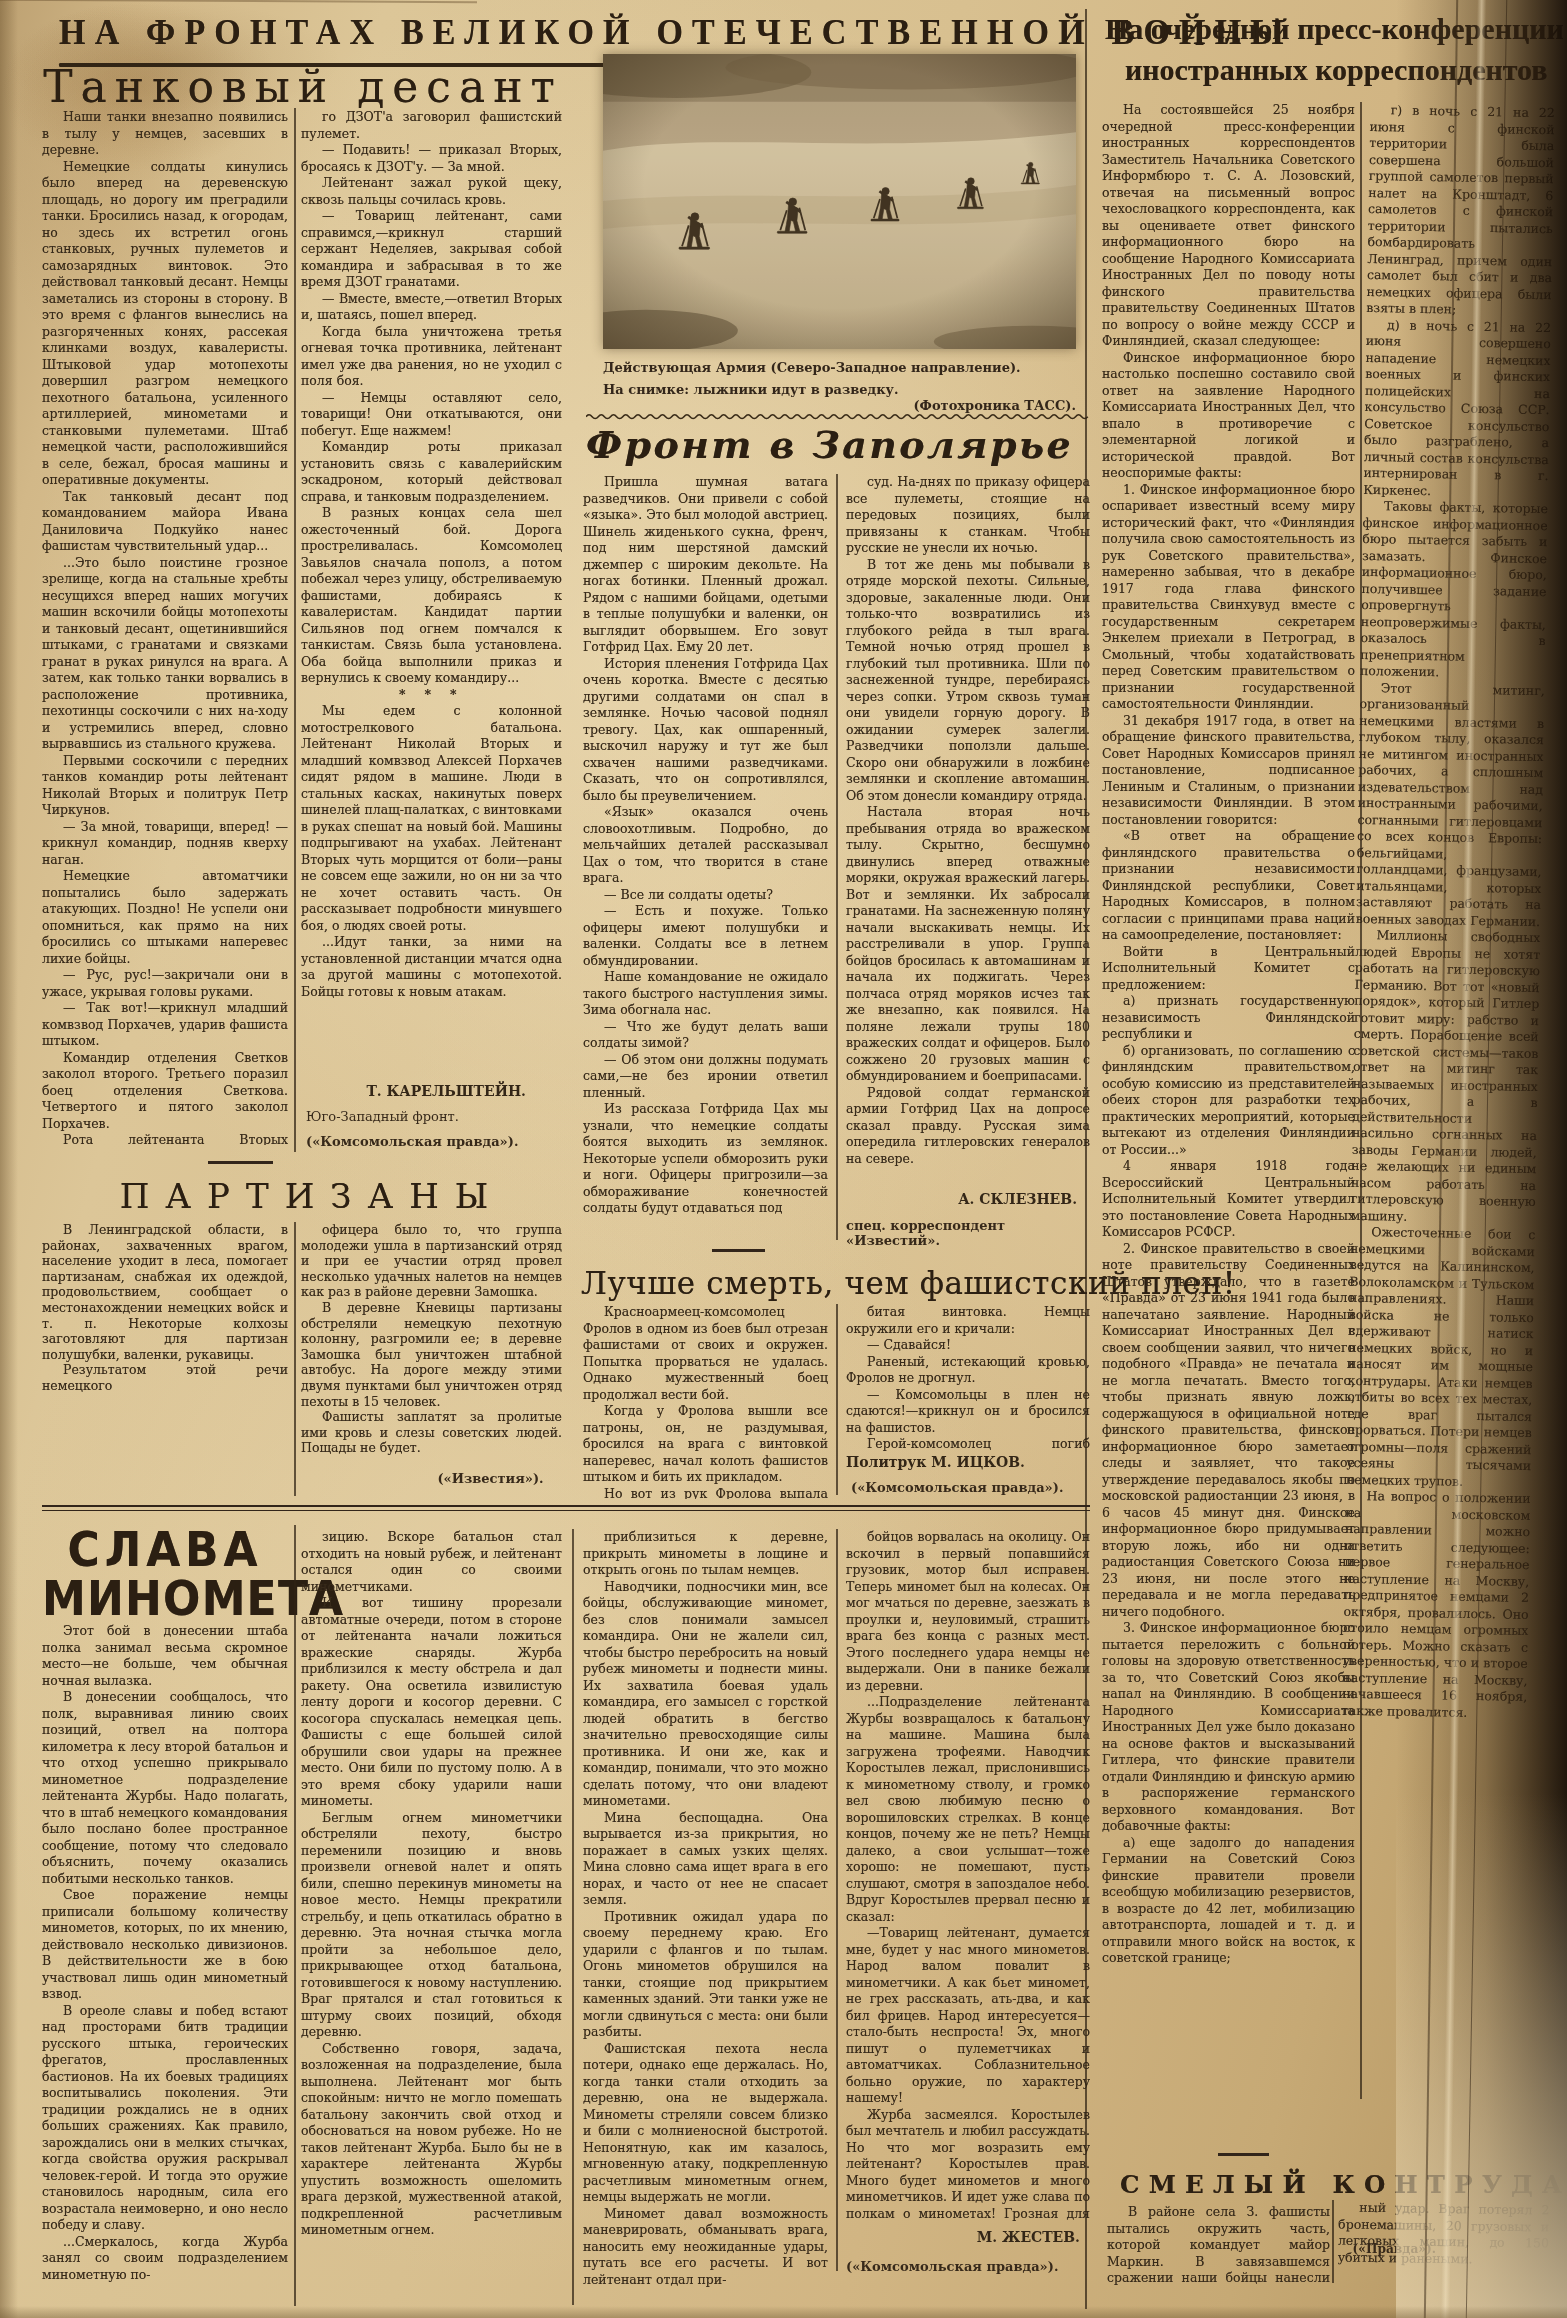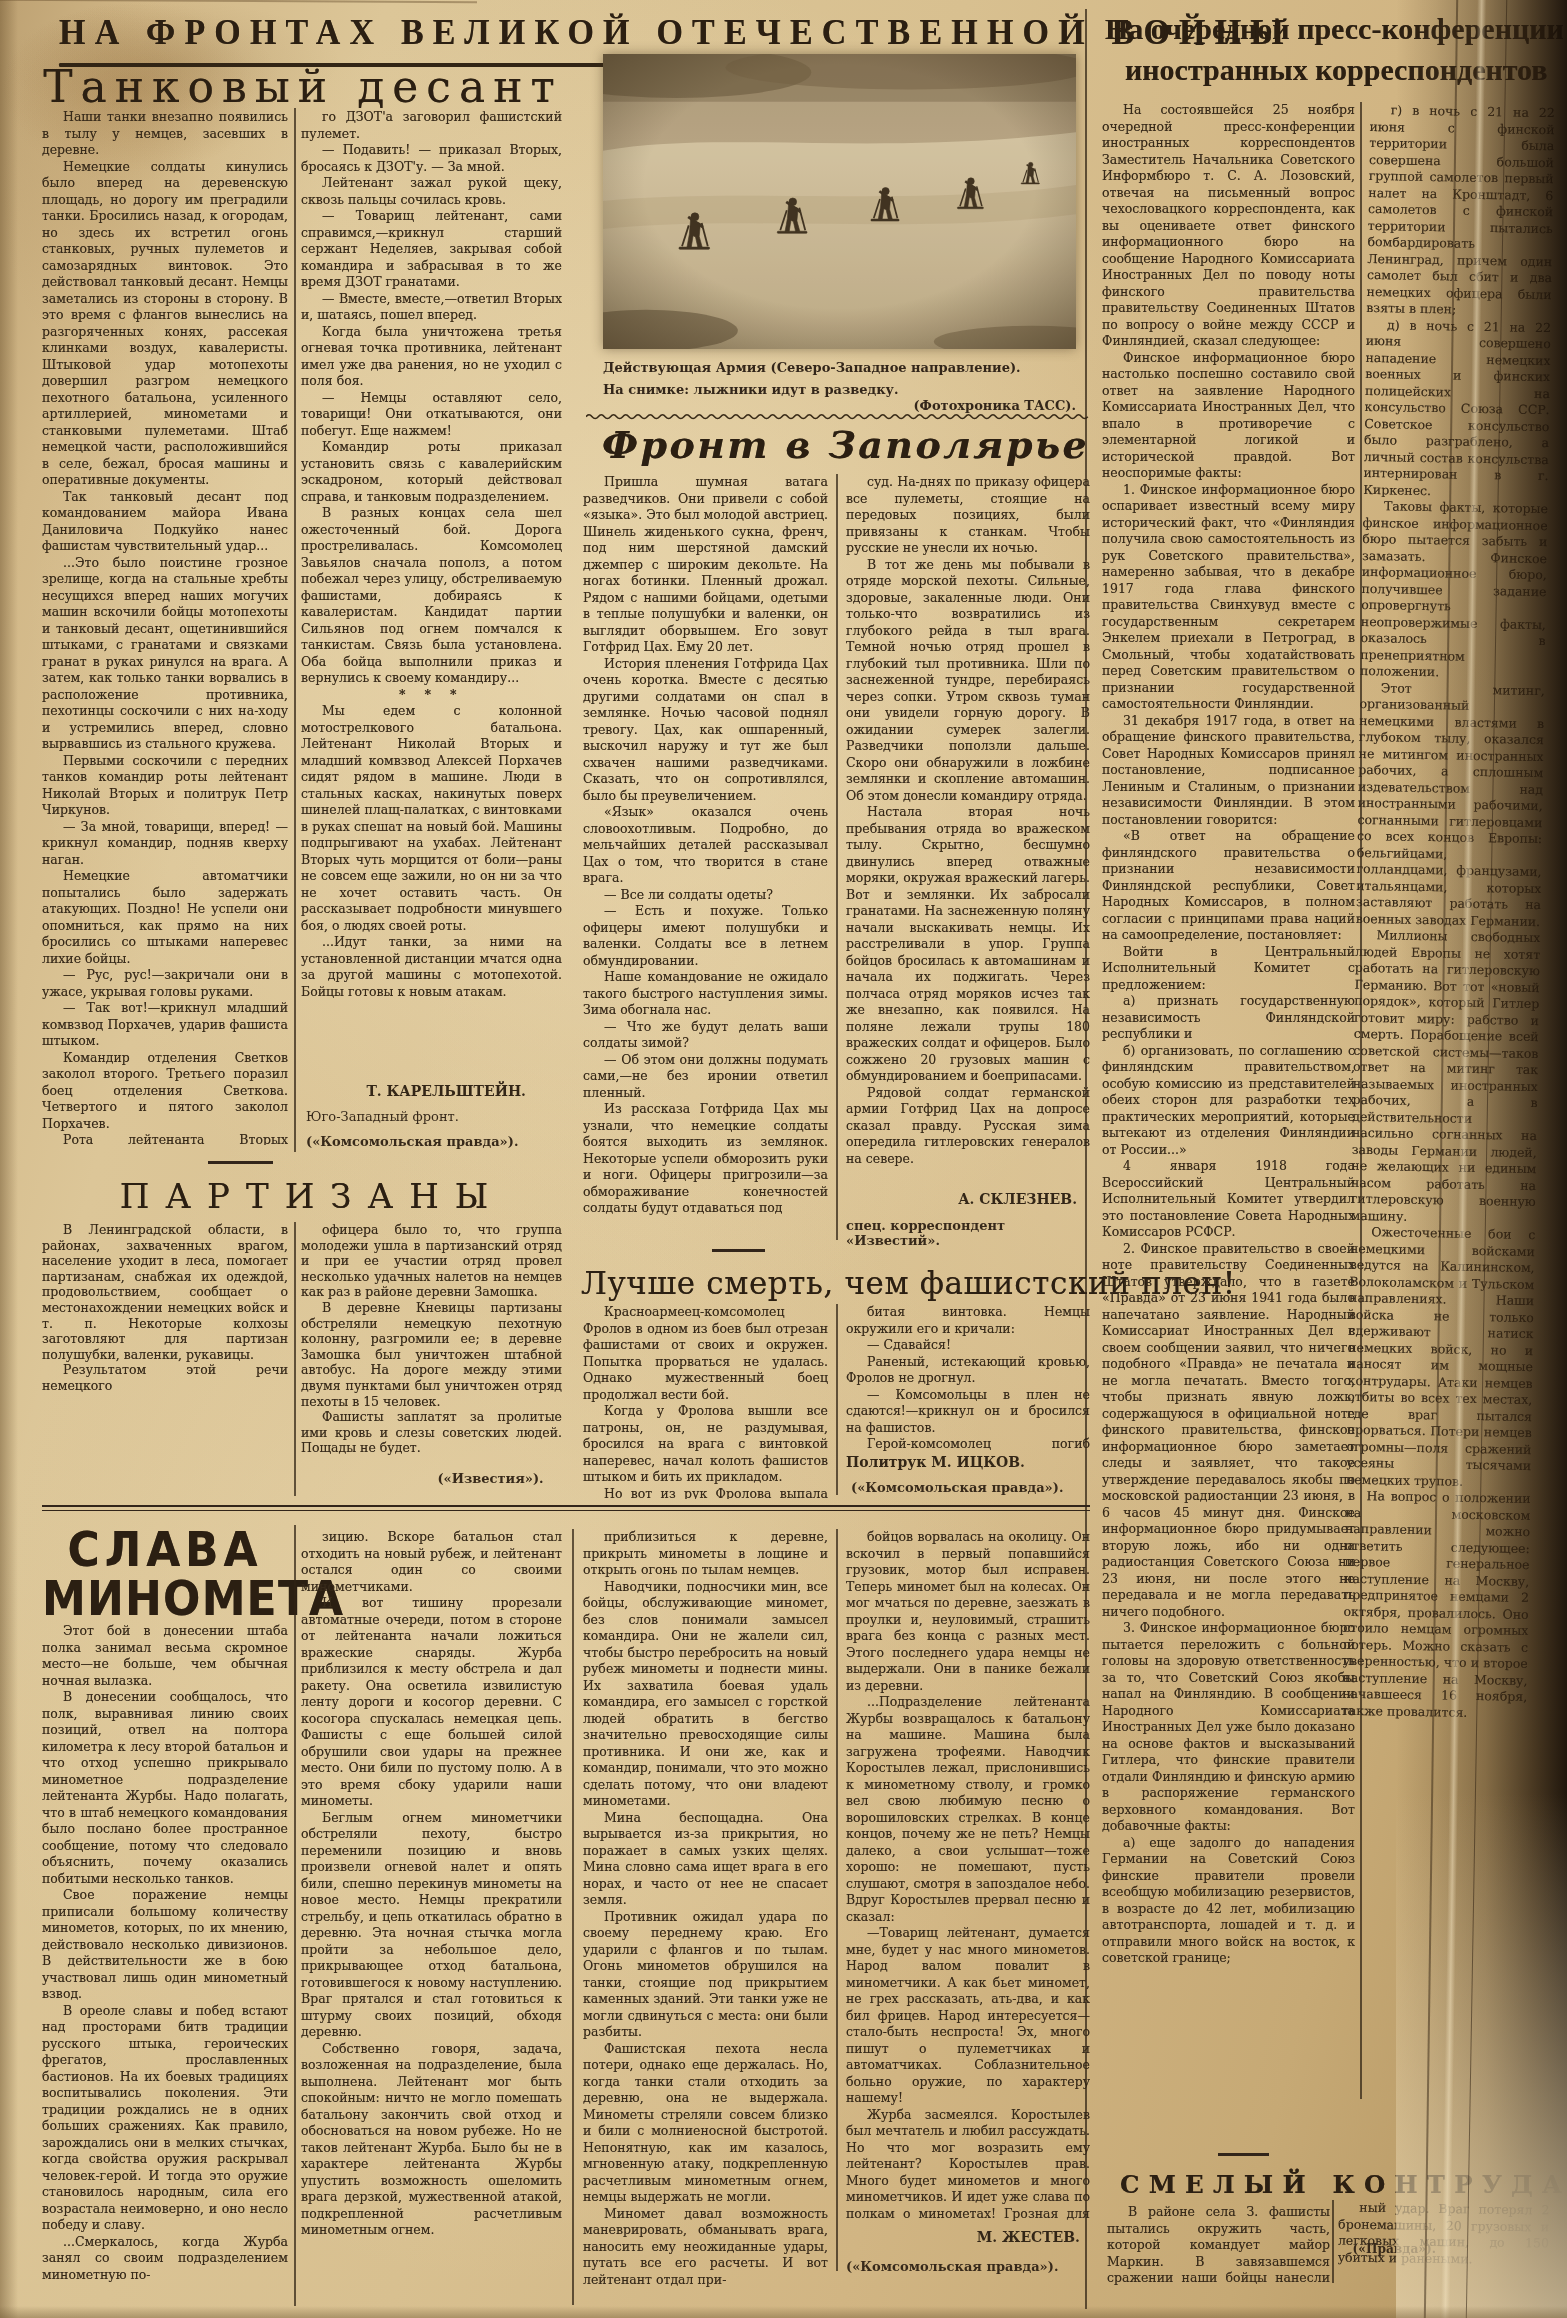--- a/index.html
+++ b/index.html
@@ -25,21 +25,21 @@
   .fold-bottom{left:1396px;bottom:0;width:172px;height:526px;background:linear-gradient(to top,rgba(226,207,168,.8),rgba(226,207,168,0));}
   .fold-line1{left:1440px;top:-12.2px;width:1.8px;height:2344px;background:rgba(52,36,18,.5);transform:rotate(.8deg);}
   .fold-line2{left:1486px;top:-12.2px;width:1.2px;height:2344px;background:rgba(45,31,16,.55);transform:rotate(1deg);}
   .fold-hl{left:1459px;top:-12.2px;width:8.6px;height:2344px;background:linear-gradient(to right,rgba(246,231,196,0),rgba(246,231,196,.5),rgba(246,231,196,0));transform:rotate(.9deg);}
 
   .head{position:absolute;color:#2b1f12;text-shadow:0 0 0.6px rgba(43,31,18,.65);}
   .banner-title{left:59px;top:13.5px;width:852px;text-align:center;font-family:"Liberation Serif",serif;font-weight:bold;
     font-size:34px;letter-spacing:9.2px;transform:scaleY(1.04);white-space:nowrap;}
   .banner-rule{position:absolute;left:59px;top:63px;width:851px;height:3.7px;background:#3225150; background:#322515;border-radius:1.2px;}
   .tank-title{left:43px;top:61px;width:520px;text-align:center;font-size:44px;font-weight:normal;letter-spacing:8px;white-space:nowrap;}
-  .zap-title{left:586px;top:422px;width:503px;text-align:right;font-size:38px;font-weight:bold;font-style:italic;letter-spacing:2.4px;}
+  .zap-title{left:586px;top:422px;width:503px;text-align:left;font-size:38px;font-weight:bold;font-style:italic;letter-spacing:2.4px;}
   .part-title{left:67px;top:1176px;width:490px;text-align:center;font-size:34px;letter-spacing:16px;white-space:nowrap;}
   .death-title{left:581px;top:1265px;width:508px;text-align:center;font-size:31px;letter-spacing:0.6px;white-space:nowrap;}
   .mortar-t1{left:42px;top:1524px;width:246px;text-align:center;font-family:"DejaVu Sans",sans-serif;font-weight:bold;font-size:44px;letter-spacing:4.9px;transform:scaleY(1.08);}
   .mortar-t2{left:42px;top:1573px;width:246px;text-align:center;font-family:"DejaVu Sans",sans-serif;font-weight:bold;font-size:44px;letter-spacing:1.2px;transform:scaleY(1.08);}
   .press-t1{left:1105px;top:12.2px;font-family:"Liberation Serif",serif;font-weight:bold;font-size:30px;white-space:nowrap;}
   .press-t2{left:1125px;top:53px;font-family:"Liberation Serif",serif;font-weight:bold;font-size:30px;white-space:nowrap;}
   .counter-title{left:1120px;top:2170px;width:392px;text-align:center;font-weight:bold;font-size:24.5px;letter-spacing:9.2px;white-space:nowrap;}
 
   .col{position:absolute;overflow:hidden;color:#372a1a;font-size:12.5px;line-height:16.5px;text-align:justify;
     text-shadow:0 0 0.6px rgba(55,42,26,.5);hyphens:auto;}

